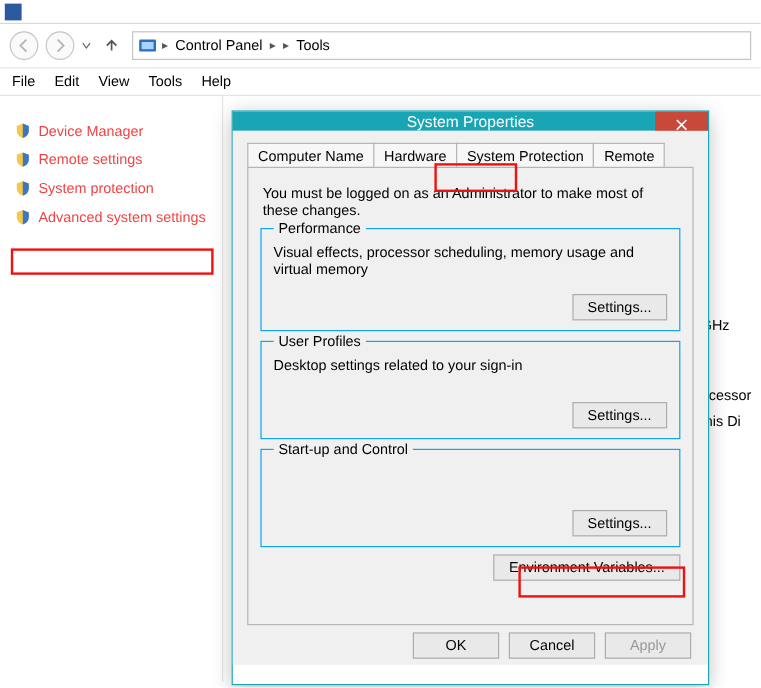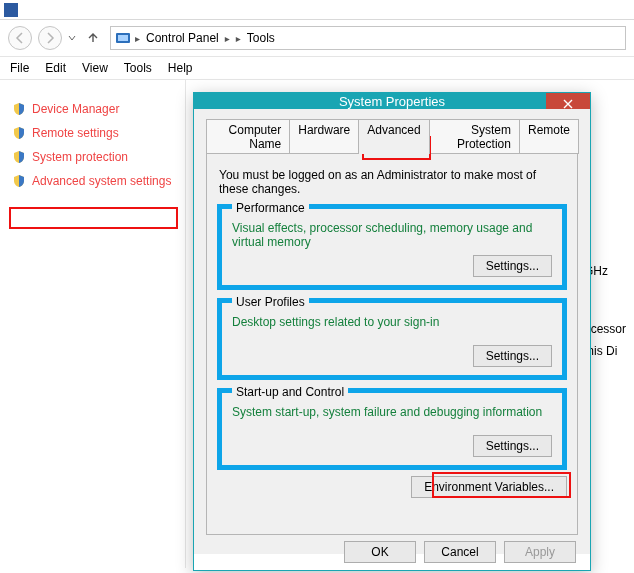--- a/index.html
+++ b/index.html
@@ -24,27 +24,27 @@
   .main { flex:1; padding:0; border-left:1px solid #e5e5e5; overflow:hidden;}
   .partial-text { position:absolute; right:8px; top:260px; font-size:12px; color:#000; line-height:22px;}
   .redbox1 { position:absolute; left:9px; top:207px; width:169px; height:22px; border:2px solid #e11; pointer-events:none; }
   .redbox2 { position:absolute; left:362px; top:136px; width:69px; height:24px; border:2px solid #e11; pointer-events:none; }
   .redbox3 { position:absolute; left:432px; top:472px; width:139px; height:26px; border:2px solid #e11; pointer-events:none; }
 
   .dialog { position:absolute; left:193px; top:92px; width:398px; height:479px; background:#fff; border:1px solid #19a5b3; box-shadow:0 4px 16px rgba(0,0,0,0.25);}
   .dlg-title { height:16px; background:#19a5b3; color:#fff; display:flex; align-items:center; justify-content:center; position:relative; font-size:13px;}
   .dlg-close { position:absolute; right:0; top:0; width:44px; height:22px; background:#c8483a; color:#fff; display:flex; align-items:center; justify-content:center; font-size:12px;}
   .dlg-body { background:#f0f0f0; height:calc(100% - 32px); padding:10px 12px 10px 12px; position:relative;}
-  .tabs { display:flex; position:relative;text-align:right; }
+  .tabs { display:flex; position:relative; }
   .tab { border:1px solid #b5b5b5; border-bottom:none; background:#f7f7f7; padding:3px 8px; font-size:12px; margin-right:-1px; cursor:pointer; position:relative;}
   .tab.active { background:#f0f0f0; z-index:2;}
   .tab-panel { border:1px solid #b5b5b5; background:#f0f0f0; margin-top:-1px; padding:10px 10px 8px 10px; height:382px; position:relative;}
-  .fieldset { border:5px solid #0ea5e9; padding:6px 10px 10px 10px; margin:8px 0 6px 0; position:relative; background:#f0f0f0;}
+  .fieldset { border:1px solid #0ea5e9; padding:6px 10px 10px 10px; margin:8px 0 6px 0; position:relative; background:#f0f0f0;}
   .fieldset .legend { position:relative; top:-14px; background:#f0f0f0; padding:0 4px; display:inline-block; font-size:12px;}
-  .fieldset .desc { margin-top:-8px; font-size:12px; color:#15803d;}
+  .fieldset .desc { margin-top:-8px; font-size:12px; color:#000000;}
   .btn { border:1px solid #adadad; background:#e9e9e9; padding:3px 12px; font-size:12px; min-width:72px; cursor:pointer; }
   .btn-row-right { display:flex; justify-content:flex-end; margin-top:8px;}
   .bottom-btns { display:flex; justify-content:flex-end; gap:8px; margin-top:6px; padding-right:2px;}
   .admin-note { font-size:12px; margin:4px 0 2px 2px;}
   svg { display:block; }
 </style>
 </head>
 <body>
 
 <div class="titlebar-thin">
@@ -148,21 +148,20 @@
     <div class="dlg-close">
       <svg width="10" height="10" viewBox="0 0 10 10">
           <path d="M1 1 L9 9 M9 1 L1 9" stroke="#fff" stroke-width="1.4"></path>
         </svg>
     </div>
   </div>
   <div class="dlg-body">
     <div class="tabs">
       <div class="tab">Computer Name</div>
       <div class="tab">Hardware</div>
-      <div class="tab active">Advanced</div>
       <div class="tab">System Protection</div>
       <div class="tab">Remote</div>
     </div>
     <div class="tab-panel">
       <div class="admin-note">You must be logged on as an Administrator to make most of these changes.</div>
 
       <div class="fieldset" style="height:86px;">
         <span class="legend">Performance</span>
         <div class="desc">Visual effects, processor scheduling, memory usage and virtual memory</div>
         <div class="btn-row-right" style="position:absolute; right:10px; bottom:8px;">
@@ -173,21 +172,20 @@
       <div class="fieldset" style="height:82px;">
         <span class="legend">User Profiles</span>
         <div class="desc">Desktop settings related to your sign-in</div>
         <div class="btn-row-right" style="position:absolute; right:10px; bottom:8px;">
           <button class="btn">Settings...</button>
         </div>
       </div>
 
       <div class="fieldset" style="height:82px;">
         <span class="legend">Start-up and Control</span>
-        <div class="desc">System start-up, system failure and debugging information</div>
         <div class="btn-row-right" style="position:absolute; right:10px; bottom:8px;">
           <button class="btn">Settings...</button>
         </div>
       </div>
 
       <div class="btn-row-right" style="margin-top:6px;">
         <button class="btn" style="min-width:130px;">Environment Variables...</button>
       </div>
     </div>
 

